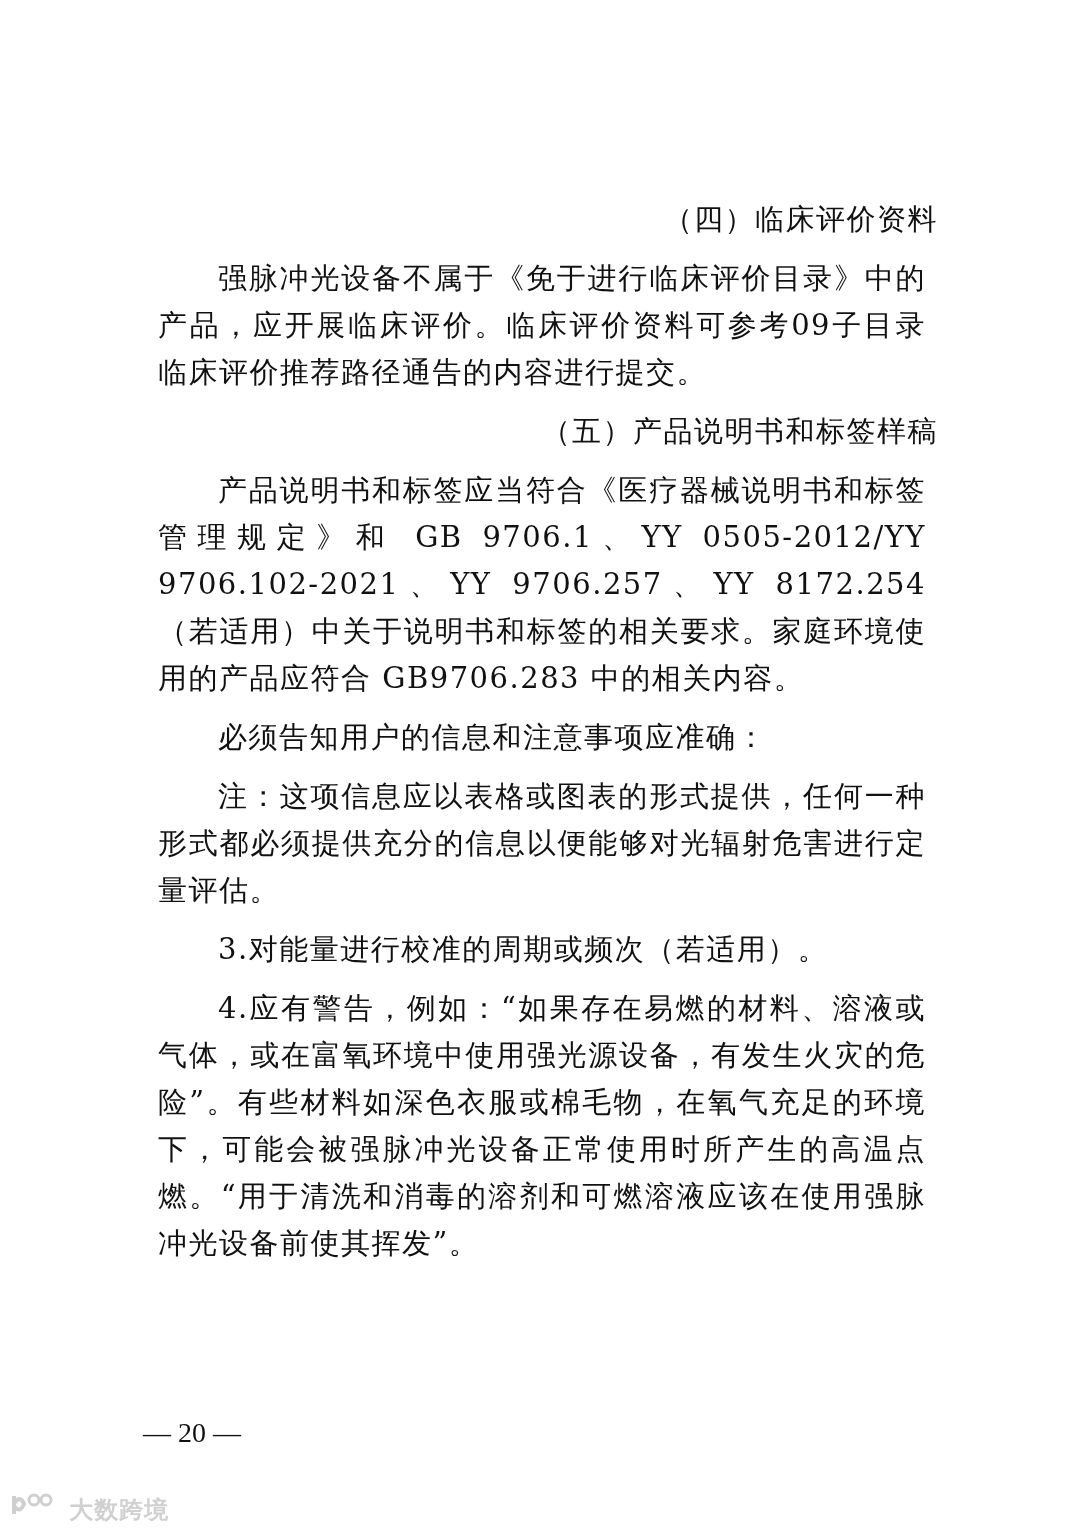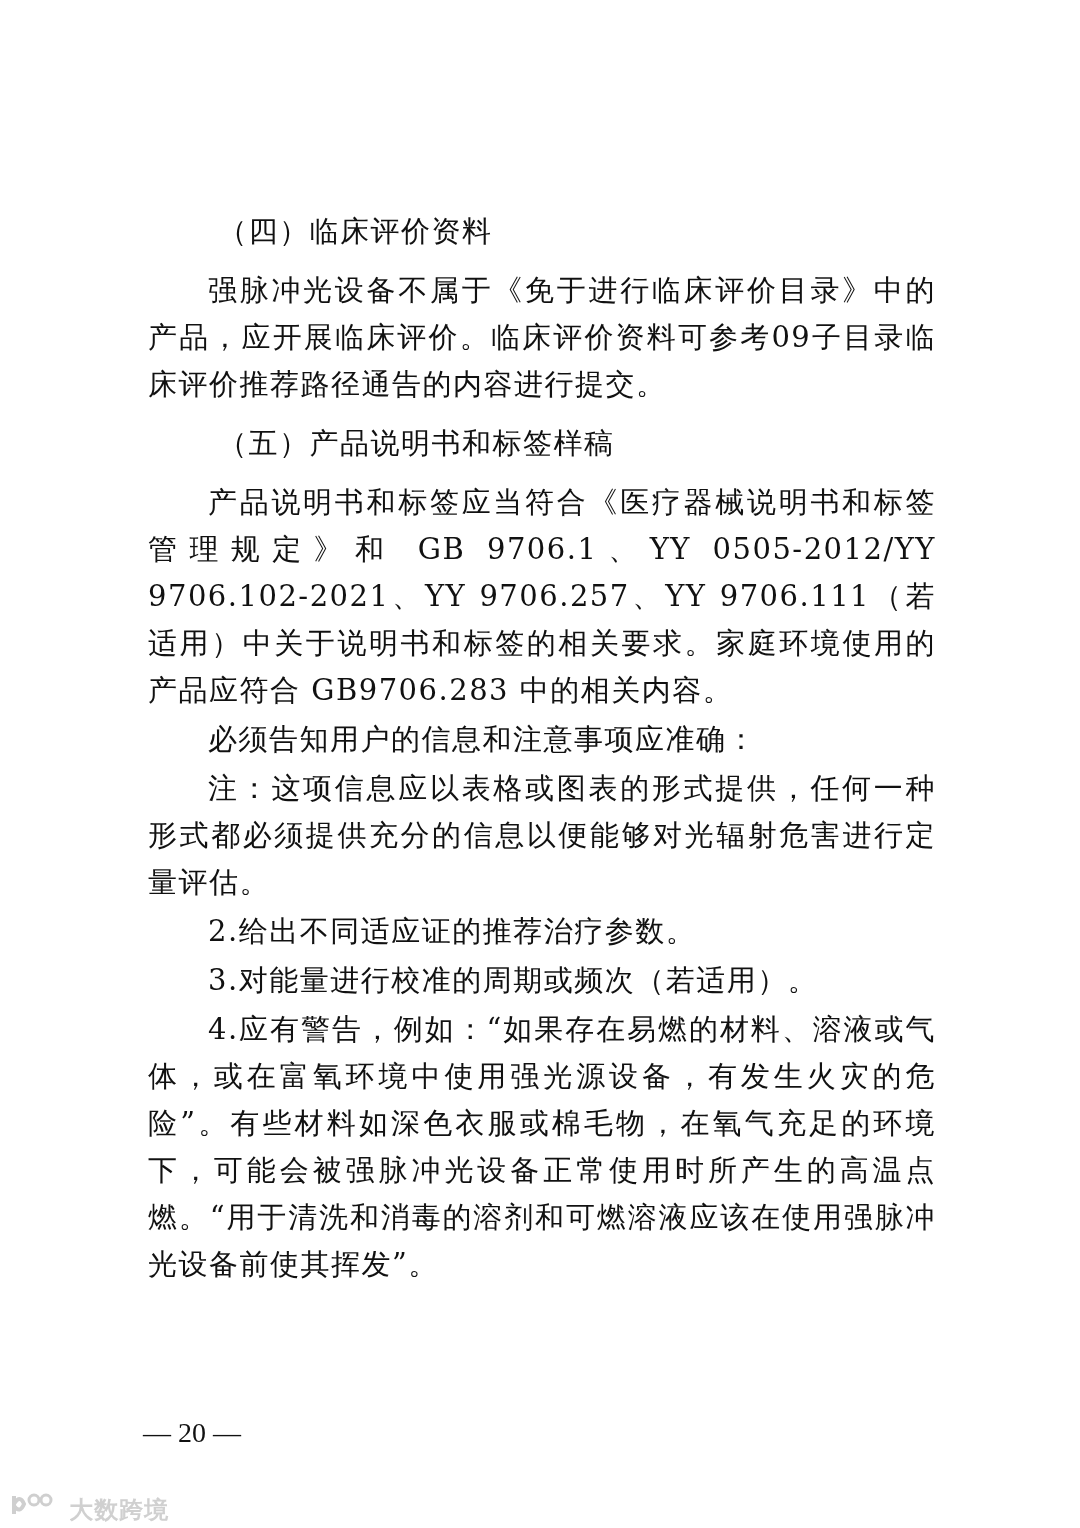--- a/index.html
+++ b/index.html
@@ -1,39 +1,38 @@
 <!DOCTYPE html>
 <html><head>
 <meta charset="utf-8">
 <style>
   html, body { margin: 0; padding: 0; background: #ffffff; }
   body { width: 1080px; height: 1528px; position: relative; overflow: hidden;
          font-family: "DejaVu Serif", "Liberation Serif", serif; color: #111; }
   .page { position: absolute; left: 146px; top: 196px; width: 792px; }
   .p { font-size: 29px; line-height: 47px; letter-spacing: 1.5px; text-align: justify;
-       text-align-last: left; margin: 2px; text-indent: 60px; }
-  .h { font-size: 29px; line-height: 47px; letter-spacing: 1.5px; margin: 12px; text-indent: 60px; }
+       text-align-last: left; margin: 12px; text-indent: 60px; }
+  .h { font-size: 29px; line-height: 47px; letter-spacing: 1.5px; margin: 0; text-indent: 60px; text-align: right; }
   .footer-page { position: absolute; left: 143px; top: 1417px; font-size: 28px;
        font-family: "Liberation Serif", serif; color: #111; }
   .watermark { position: absolute; left: 10px; top: 1492px; font-size: 24px; color: #d0d0d0;
        font-family: "DejaVu Sans", sans-serif; font-weight: bold; letter-spacing: 1px; }
   .wm-logo { display: inline-block; margin-right: 6px; }
 </style>
 </head>
 <body>
 
 <div class="page">
   <p class="h">（四）临床评价资料</p>
   <p class="p">强脉冲光设备不属于《免于进行临床评价目录》中的产品，应开展临床评价。临床评价资料可参考09子目录临床评价推荐路径通告的内容进行提交。</p>
 
   <p class="h">（五）产品说明书和标签样稿</p>
-  <p class="p">产品说明书和标签应当符合《医疗器械说明书和标签管理规定》和 GB 9706.1、YY 0505-2012/YY 9706.102-2021、YY 9706.257、YY 9706.111（若适用）中关于说明书和标签的相关要求。家庭环境使用的产品应符合 GB9706.283 中的相关内容。</p>
+  <p class="p">产品说明书和标签应当符合《医疗器械说明书和标签管理规定》和 GB 9706.1、YY 0505-2012/YY 9706.102-2021、YY 9706.257、YY 8172.254（若适用）中关于说明书和标签的相关要求。家庭环境使用的产品应符合 GB9706.283 中的相关内容。</p>
   <p class="p">必须告知用户的信息和注意事项应准确：</p>
   <p class="p">注：这项信息应以表格或图表的形式提供，任何一种形式都必须提供充分的信息以便能够对光辐射危害进行定量评估。</p>
-  <p class="p">2.给出不同适应证的推荐治疗参数。</p>
   <p class="p">3.对能量进行校准的周期或频次（若适用）。</p>
   <p class="p">4.应有警告，例如：“如果存在易燃的材料、溶液或气体，或在富氧环境中使用强光源设备，有发生火灾的危险”。有些材料如深色衣服或棉毛物，在氧气充足的环境下，可能会被强脉冲光设备正常使用时所产生的高温点燃。“用于清洗和消毒的溶剂和可燃溶液应该在使用强脉冲光设备前使其挥发”。</p>
 </div>
 
 <div class="footer-page">— 20 —</div>
 
 <div class="watermark">
   <span class="wm-logo">
     <svg width="44" height="26" viewBox="0 0 44 26">
       <path d="M4 4 L4 22 M4 12 Q10 2 14 12 Q10 22 4 14" stroke="#cfcfcf" stroke-width="4" fill="none"></path>

